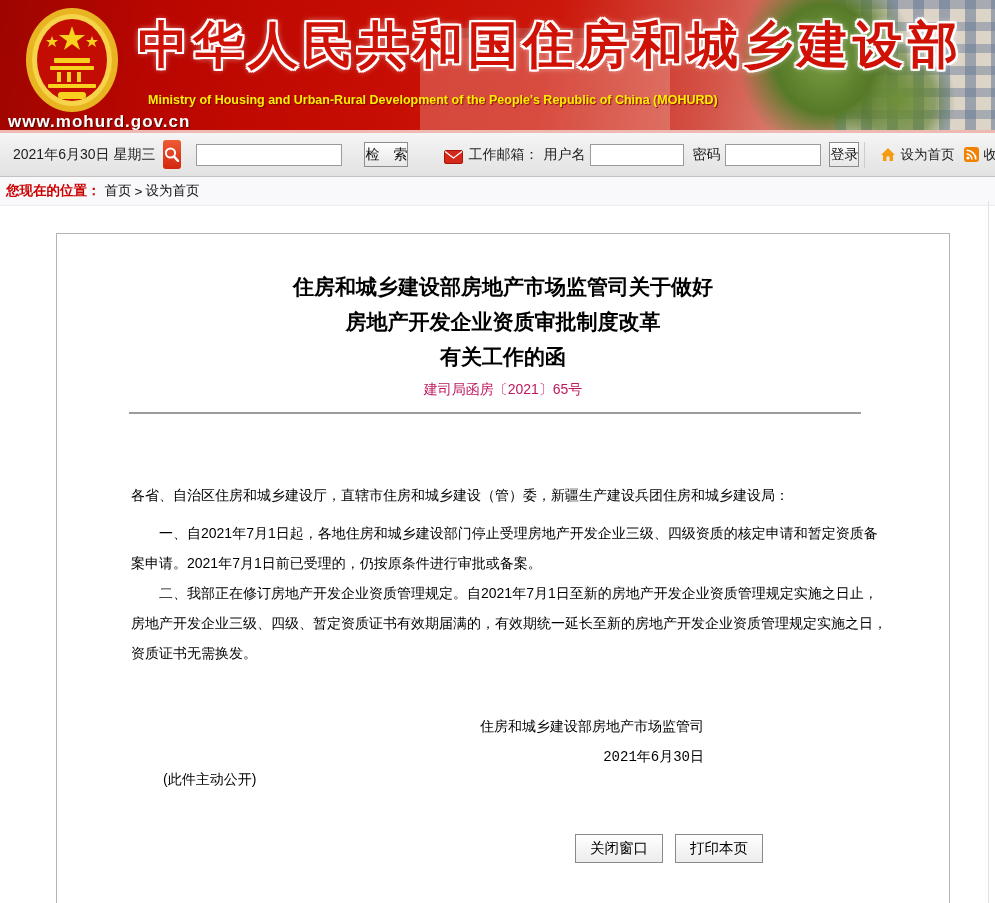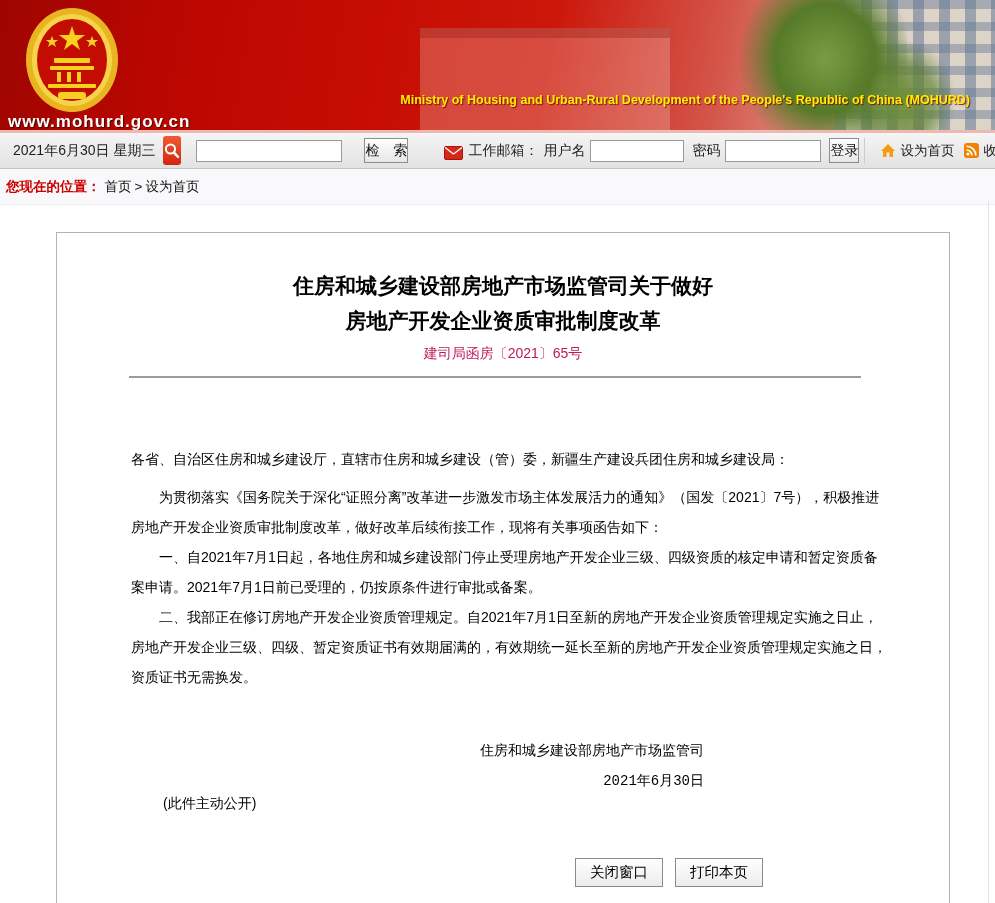--- a/index.html
+++ b/index.html
@@ -19,28 +19,28 @@
   .photo-tree { position:absolute; right:88px; top:-20px; width:170px; height:175px;
     background:radial-gradient(ellipse at 52% 45%, #7a9c43 0%, #567a28 40%, rgba(86,122,40,0) 70%); }
   .photo-tree2 { position:absolute; right:40px; top:40px; width:110px; height:120px;
     background:radial-gradient(ellipse at 50% 50%, #6f9038 0%, rgba(86,122,40,.6) 45%, rgba(86,122,40,0) 72%); }
   .photo-mid { position:absolute; left:420px; top:28px; width:250px; height:105px;
     background:rgba(248,214,200,.28); border-top:10px solid rgba(150,30,20,.35); }
   .banner-title { position:absolute; left:138px; top:12px; width:810px; text-align:center;
     font-size:50px; font-weight:bold; letter-spacing:5px; color:#d01105; white-space:nowrap;
     text-shadow:-2px -2px 0 #fff, 2px -2px 0 #fff, -2px 2px 0 #fff, 2px 2px 0 #fff,
       0 -2px 0 #fff, 0 2px 0 #fff, -2px 0 0 #fff, 2px 0 0 #fff, 0 0 7px rgba(255,255,255,.95); }
-  .banner-subtitle { position:absolute; left:140px; top:93px; width:830px; text-align:right;
+  .banner-subtitle { position:absolute; left:148px; top:93px; width:830px; text-align:left;
     font-size:12.5px; font-weight:bold; color:#ffef00; text-shadow:1px 1px 1px rgba(120,0,0,.85); }
   .emblem { position:absolute; left:24px; top:6px; }
   .site-url { position:absolute; left:8px; top:112px; color:#fff; font-weight:bold;
     font-size:17px; letter-spacing:1px; text-shadow:1px 1px 1px rgba(0,0,0,.55); }
 
   
-  .toolbar { height:36px; background:linear-gradient(#f5f5f5,#e2e2e2);
+  .toolbar { height:44px; background:linear-gradient(#f5f5f5,#e2e2e2);
     border-bottom:1px solid #c2c2c2; display:flex; align-items:center;
     padding:0 4px 0 13px; font-size:14px; color:#1d1d1d; white-space:nowrap; }
   .tb-date { margin-right:8px; }
   .search-icon-box { width:31px; height:29px; border-radius:3px;
     background:linear-gradient(#ee5a33,#d3260f); display:flex; align-items:center;
     justify-content:center; margin-right:5px; }
   .vdiv { width:1px; height:26px; background:#cdcdcd; margin:0 5px; }
   .tb-input { height:22px; border:1px solid #9a9a9a; background:#fff; outline:none;
     font-size:13px; padding:0 4px; }
   .search-input { width:146px; margin-right:7px; }
@@ -52,21 +52,21 @@
   .lbl { margin-right:5px; }
   .user-input { width:94px; margin-right:8px; }
   .pwd-input  { width:96px; margin-right:8px; }
   .login-btn { width:42px; }
   .tb-right { margin-left:auto; display:flex; align-items:center; font-size:13.5px; }
   .tb-link { display:flex; align-items:center; margin-left:10px; color:#1d1d1d;
     text-decoration:none; cursor:pointer; }
   .tb-link .ic { margin-right:4px; display:flex; }
 
   
-  .breadcrumb { height:36px; background:#f9f9fb; border-bottom:1px solid #ededf0;
+  .breadcrumb { height:29px; background:#f9f9fb; border-bottom:1px solid #ededf0;
     display:flex; align-items:center; padding-left:6px; font-size:13.5px; color:#111; }
   .bc-label { color:#cc0000; font-weight:bold; margin-right:4px; }
   .bc-link { color:#111; text-decoration:none; cursor:pointer; }
   .bc-sep { margin:0 3px; }
 
   
   .page-edge { position:absolute; left:988px; top:201px; width:1px; height:702px; background:#e2e2e2; }
   .doc-wrap { padding-top:27px; }
   .doc-box { margin-left:56px; width:894px; height:700px; border:1px solid #b3b3b3;
     background:#fff; padding-top:35px; position:relative; }
@@ -104,20 +104,21 @@
       <rect x="26" y="60" width="44" height="4" rx="1" fill="#f7d11e"></rect>
       <rect x="33" y="66" width="4" height="10" fill="#f7d11e"></rect>
       <rect x="43" y="66" width="4" height="10" fill="#f7d11e"></rect>
       <rect x="53" y="66" width="4" height="10" fill="#f7d11e"></rect>
       <rect x="24" y="78" width="48" height="4" rx="1" fill="#f7d11e"></rect>
       <rect x="34" y="86" width="28" height="7" rx="3" fill="#f7d11e"></rect>
     </svg>
   </div>
   <div class="site-url">www.mohurd.gov.cn</div>
 
+  <div class="banner-title">中华人民共和国住房和城乡建设部</div>
   <div class="banner-subtitle">Ministry of Housing and Urban-Rural Development of the People's Republic of China (MOHURD)</div>
 </div>
 
 <div class="toolbar">
   <span class="tb-date">2021年6月30日 星期三</span>
 
   <span class="search-icon-box">
     <svg width="18" height="18" viewBox="0 0 18 18">
       <circle cx="7.5" cy="7" r="4.6" fill="none" stroke="#fff" stroke-width="2"></circle>
       <line x1="10.8" y1="10.4" x2="15" y2="14.8" stroke="#fff" stroke-width="2.4" stroke-linecap="round"></line>
@@ -176,28 +177,28 @@
 </div>
 
 <div class="page-edge"></div>
 
 <div class="doc-wrap">
   <div class="doc-box">
 
     <div class="doc-title">
       <div>住房和城乡建设部房地产市场监管司关于做好</div>
       <div>房地产开发企业资质审批制度改革</div>
+      <div>有关工作的函</div>
     </div>
     <div class="doc-number">建司局函房〔2021〕65号</div>
 
     <div class="doc-hr"></div>
 
     <div class="doc-body">
       <div class="salutation">各省、自治区住房和城乡建设厅，直辖市住房和城乡建设（管）委，新疆生产建设兵团住房和城乡建设局：</div>
-      <div class="para">为贯彻落实《国务院关于深化“证照分离”改革进一步激发市场主体发展活力的通知》（国发〔2021〕7号），积极推进房地产开发企业资质审批制度改革，做好改革后续衔接工作，现将有关事项函告如下：</div>
       <div class="para">一、自2021年7月1日起，各地住房和城乡建设部门停止受理房地产开发企业三级、四级资质的核定申请和暂定资质备案申请。2021年7月1日前已受理的，仍按原条件进行审批或备案。</div>
       <div class="para">二、我部正在修订房地产开发企业资质管理规定。自2021年7月1日至新的房地产开发企业资质管理规定实施之日止，房地产开发企业三级、四级、暂定资质证书有效期届满的，有效期统一延长至新的房地产开发企业资质管理规定实施之日，资质证书无需换发。</div>
 
       <div class="signature">
         <div>住房和城乡建设部房地产市场监管司</div>
         <div>2021年6月30日</div>
       </div>
 
       <div class="note">(此件主动公开)</div>
 

